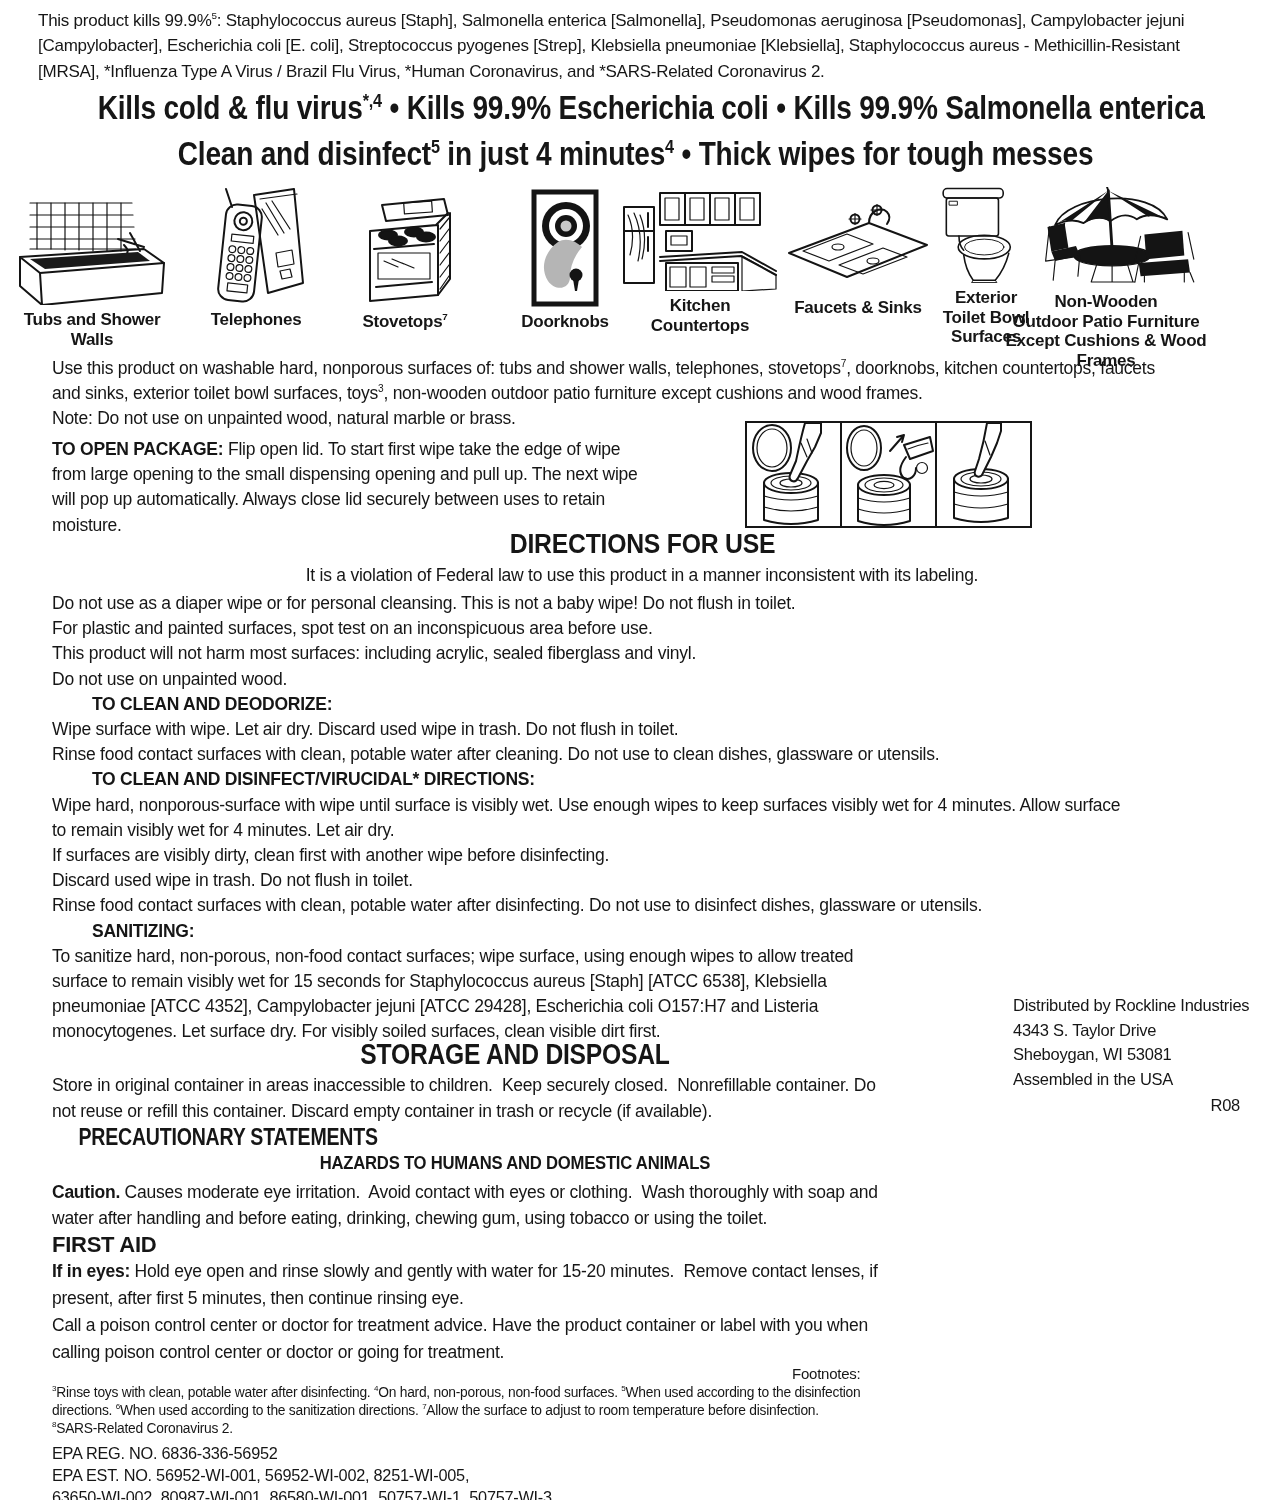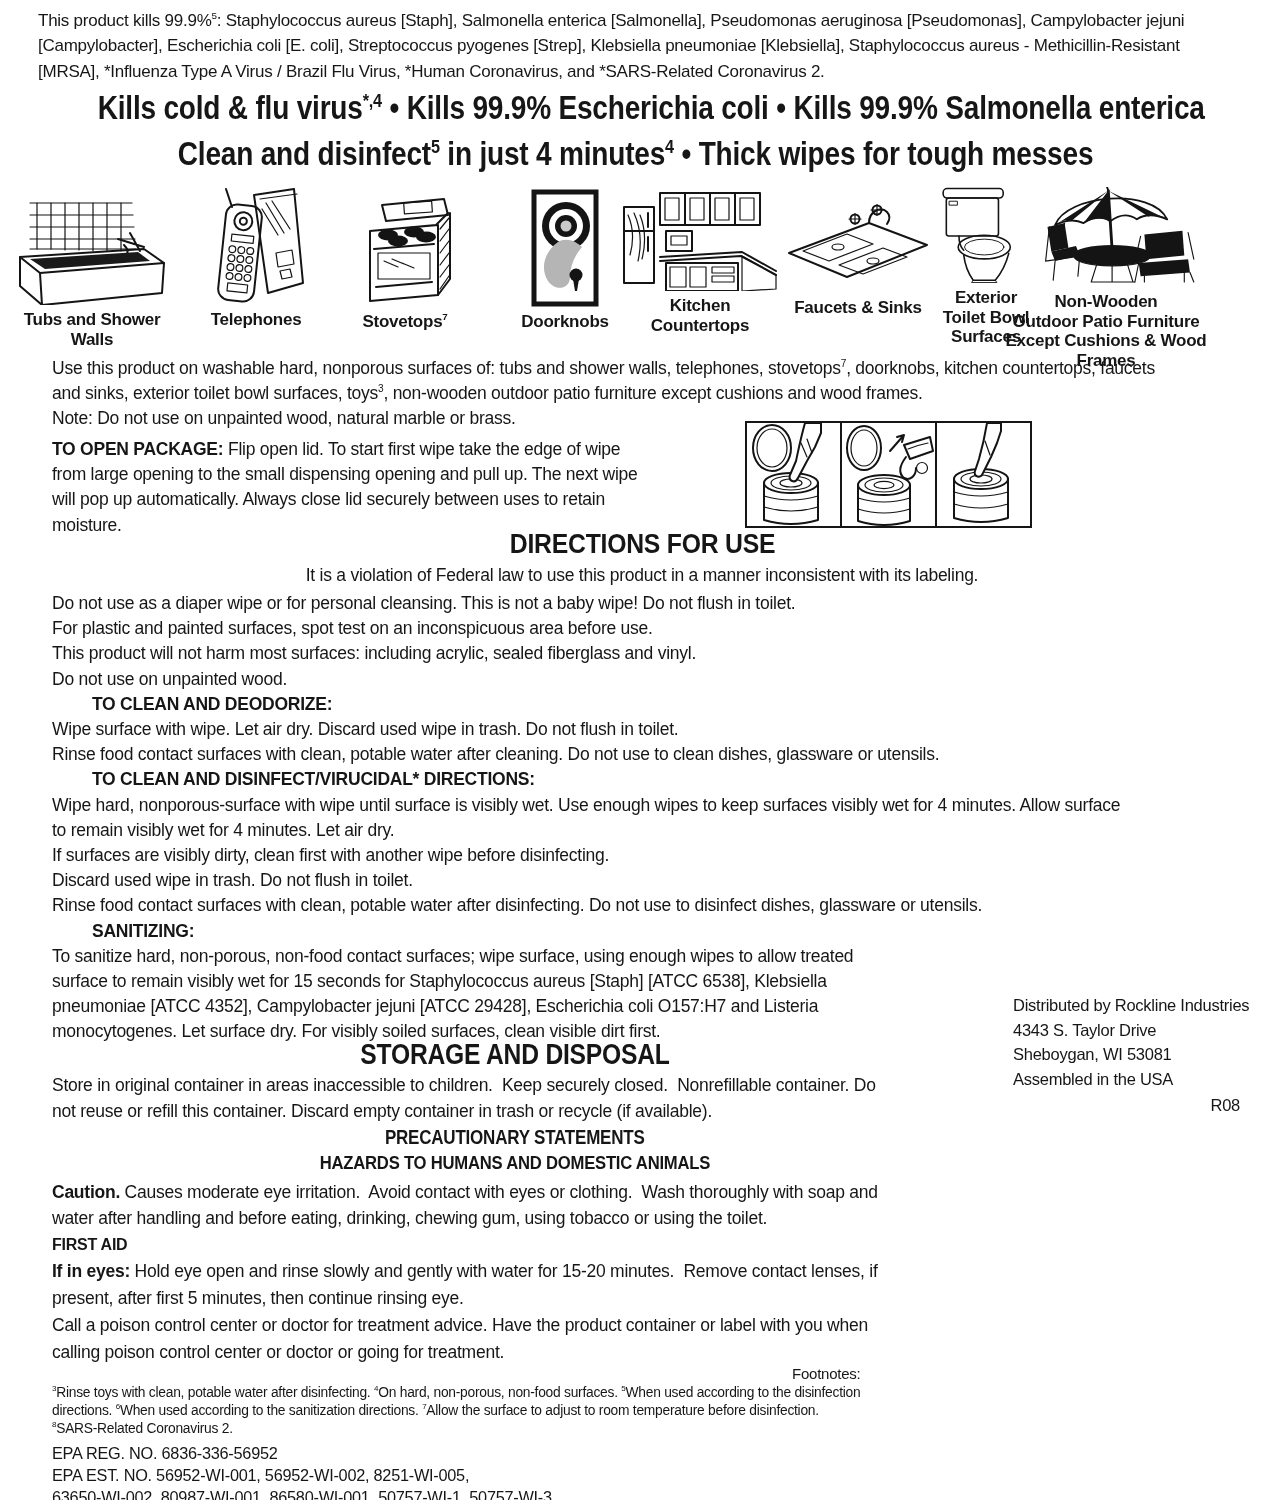--- a/index.html
+++ b/index.html
@@ -35,25 +35,25 @@
 
   .distributor{left:1013px;top:993px;font-size:16.5px;line-height:24.5px;}
   .rev{left:1178px;top:1096px;width:62px;text-align:right;font-size:16.5px;}
 
   .storage{left:52px;top:1038px;width:925px;}
   .stor-title{font-weight:bold;font-size:29px;line-height:32px;text-align:center;}
   .stor-lines{margin-top:2px;}
   .stor-lines .line{line-height:26px;}
 
   .precaution{left:52px;top:1122px;width:925px;}
-  .prec-title{font-weight:bold;font-size:20px;line-height:30px;text-align:center;}
+  .prec-title{font-weight:bold;font-size:23px;line-height:30px;}
   .prec-sub{font-weight:bold;font-size:18.5px;line-height:21px;text-align:center;}
   .caution-lines{margin-top:6px;}
   .caution-lines .line{line-height:26.2px;}
-  .first-aid{font-weight:bold;font-size:16px;line-height:27px;}
+  .first-aid{font-weight:bold;font-size:22px;line-height:27px;}
   .fa-lines .line{line-height:26.8px;}
 
   .footnotes{left:52px;top:1364px;}
   .fn-head{font-size:15px;line-height:20px;text-align:right;}
   .fn-line{font-size:13.8px;line-height:18.2px;white-space:pre;}
 
   .epa{left:52px;top:1443px;font-size:16.3px;line-height:21.8px;}
 </style>
 </head>
 <body>

